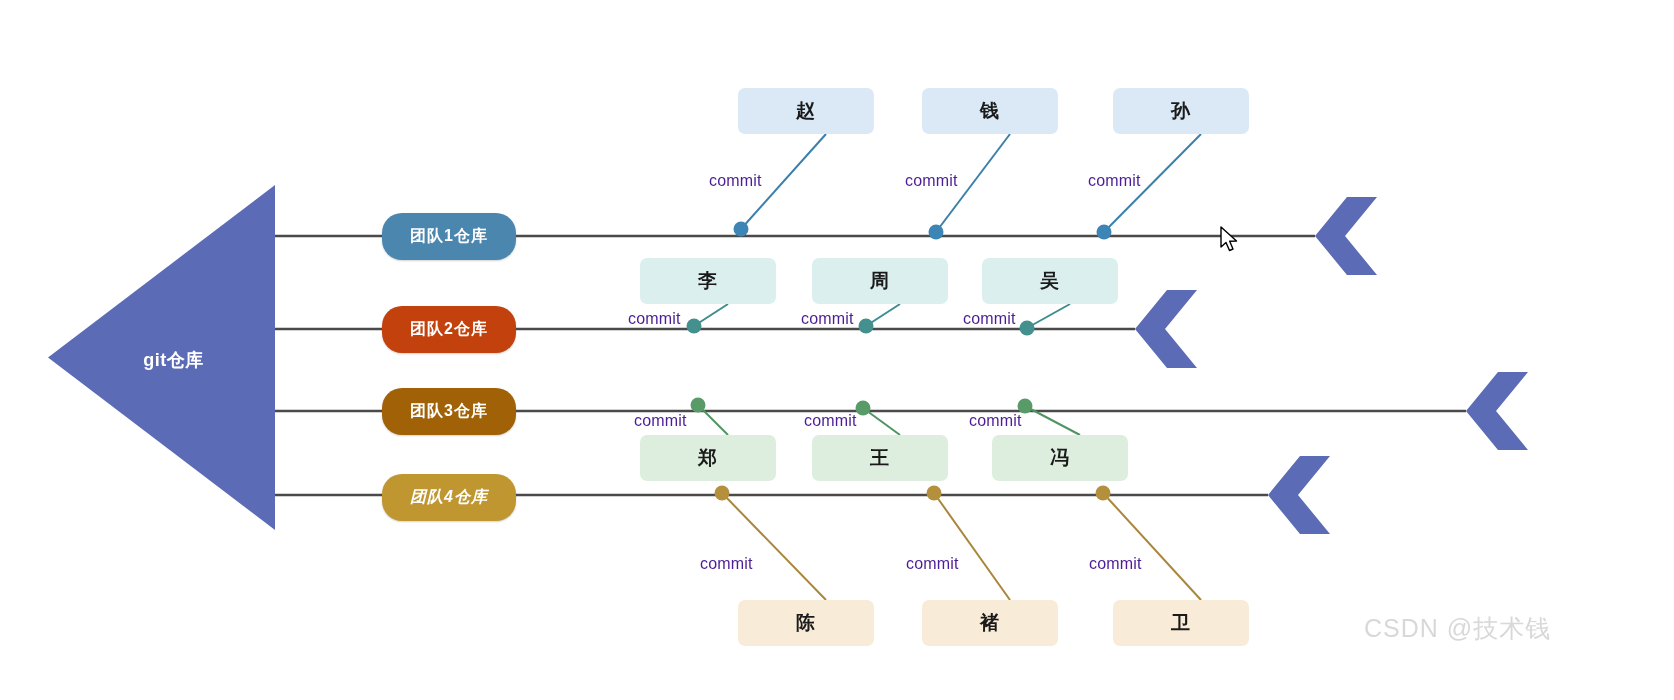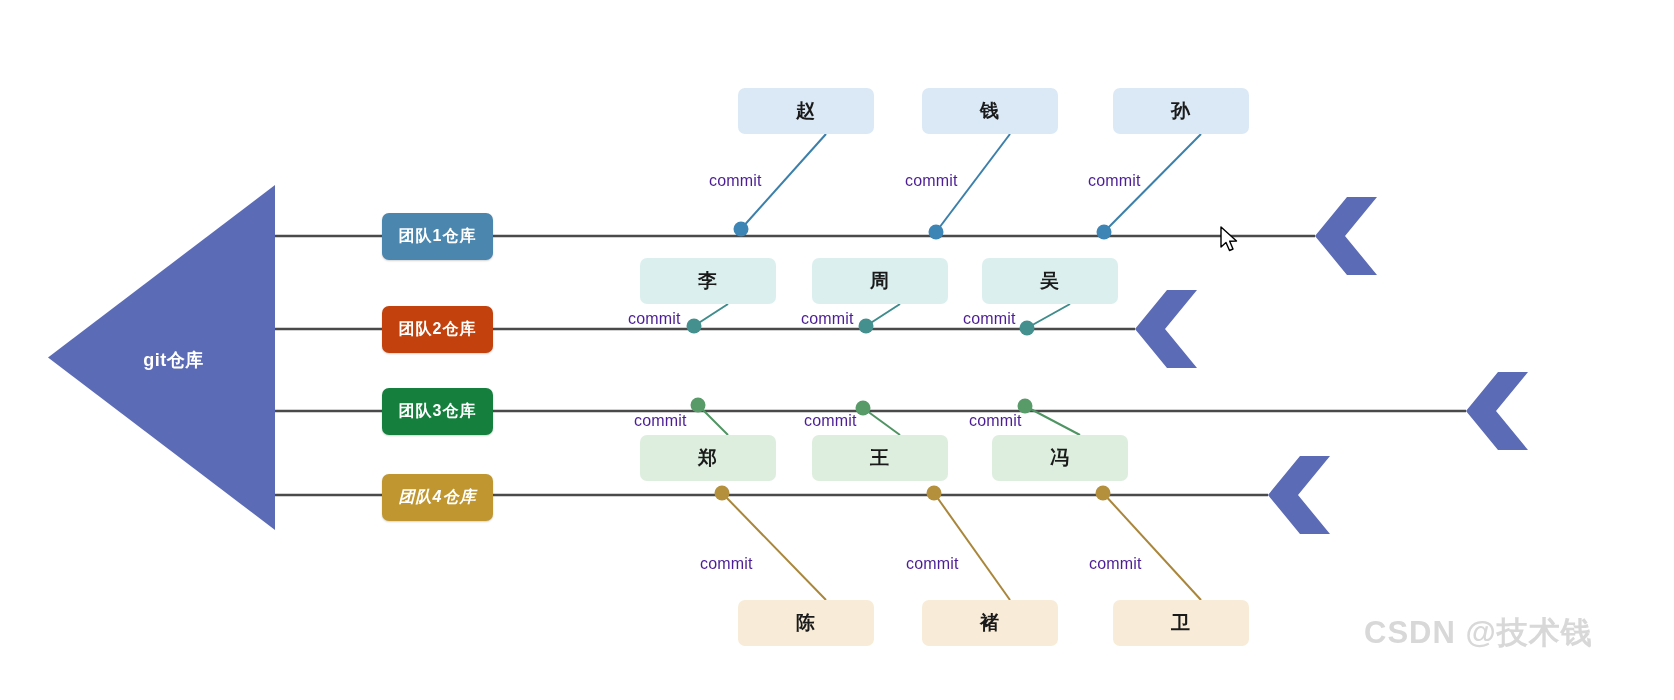--- a/index.html
+++ b/index.html
@@ -29,25 +29,26 @@
     box-sizing: border-box;
     border-radius: 7px;
     display: flex;
     align-items: center;
     justify-content: center;
     font-weight: bold;
     letter-spacing: 1px;
     white-space: nowrap;
   }
   .repo-label {
-    width: 111px;
+    width: 134px;
     height: 47px;
     color: #ffffff;
     font-size: 16px;
     box-shadow: 0 1px 2px rgba(0,0,0,0.18);
+    border-radius: 20px;
   }
   .person-box {
     width: 136px;
     height: 46px;
     font-size: 19px;
     color: #1a1a1a;
   }
   .commit-label {
     position: absolute;
     font-size: 16px;
@@ -58,25 +59,24 @@
   .git-root-text {
     position: absolute;
     color: #ffffff;
     font-size: 18px;
     font-weight: bold;
     white-space: nowrap;
     letter-spacing: 0.5px;
   }
   .watermark {
     position: absolute;
-    font-size: 31px;
+    font-size: 25px;
     color: #d8d8d8;
     white-space: nowrap;
     letter-spacing: 1px;
-    font-weight: bold;
   }
   #cursor {
     position: absolute;
     width: 20px;
     height: 28px;
     pointer-events: none;
   }
 </style>
 </head>
 <body>
@@ -155,21 +155,21 @@
       </div>
       <div class="commit-label" style="left: 628px; top: 310px;">commit</div>
       <div class="node-box person-box" style="left: 812px; top: 258px; background: rgb(220, 239, 239);">
         <span>周</span>
       </div>
       <div class="commit-label" style="left: 801px; top: 310px;">commit</div>
       <div class="node-box person-box" style="left: 982px; top: 258px; background: rgb(220, 239, 239);">
         <span>吴</span>
       </div>
       <div class="commit-label" style="left: 963px; top: 310px;">commit</div>
-      <div class="node-box repo-label" style="left: 382px; top: 388px; background: #15803d;">
+      <div class="node-box repo-label" style="left: 382px; top: 388px; background: #a16207;">
         <span>团队3仓库</span>
       </div>
       <div class="node-box person-box" style="left: 640px; top: 435px; background: rgb(221, 238, 222);">
         <span>郑</span>
       </div>
       <div class="commit-label" style="left: 634px; top: 412px;">commit</div>
       <div class="node-box person-box" style="left: 812px; top: 435px; background: rgb(221, 238, 222);">
         <span>王</span>
       </div>
       <div class="commit-label" style="left: 804px; top: 412px;">commit</div>

